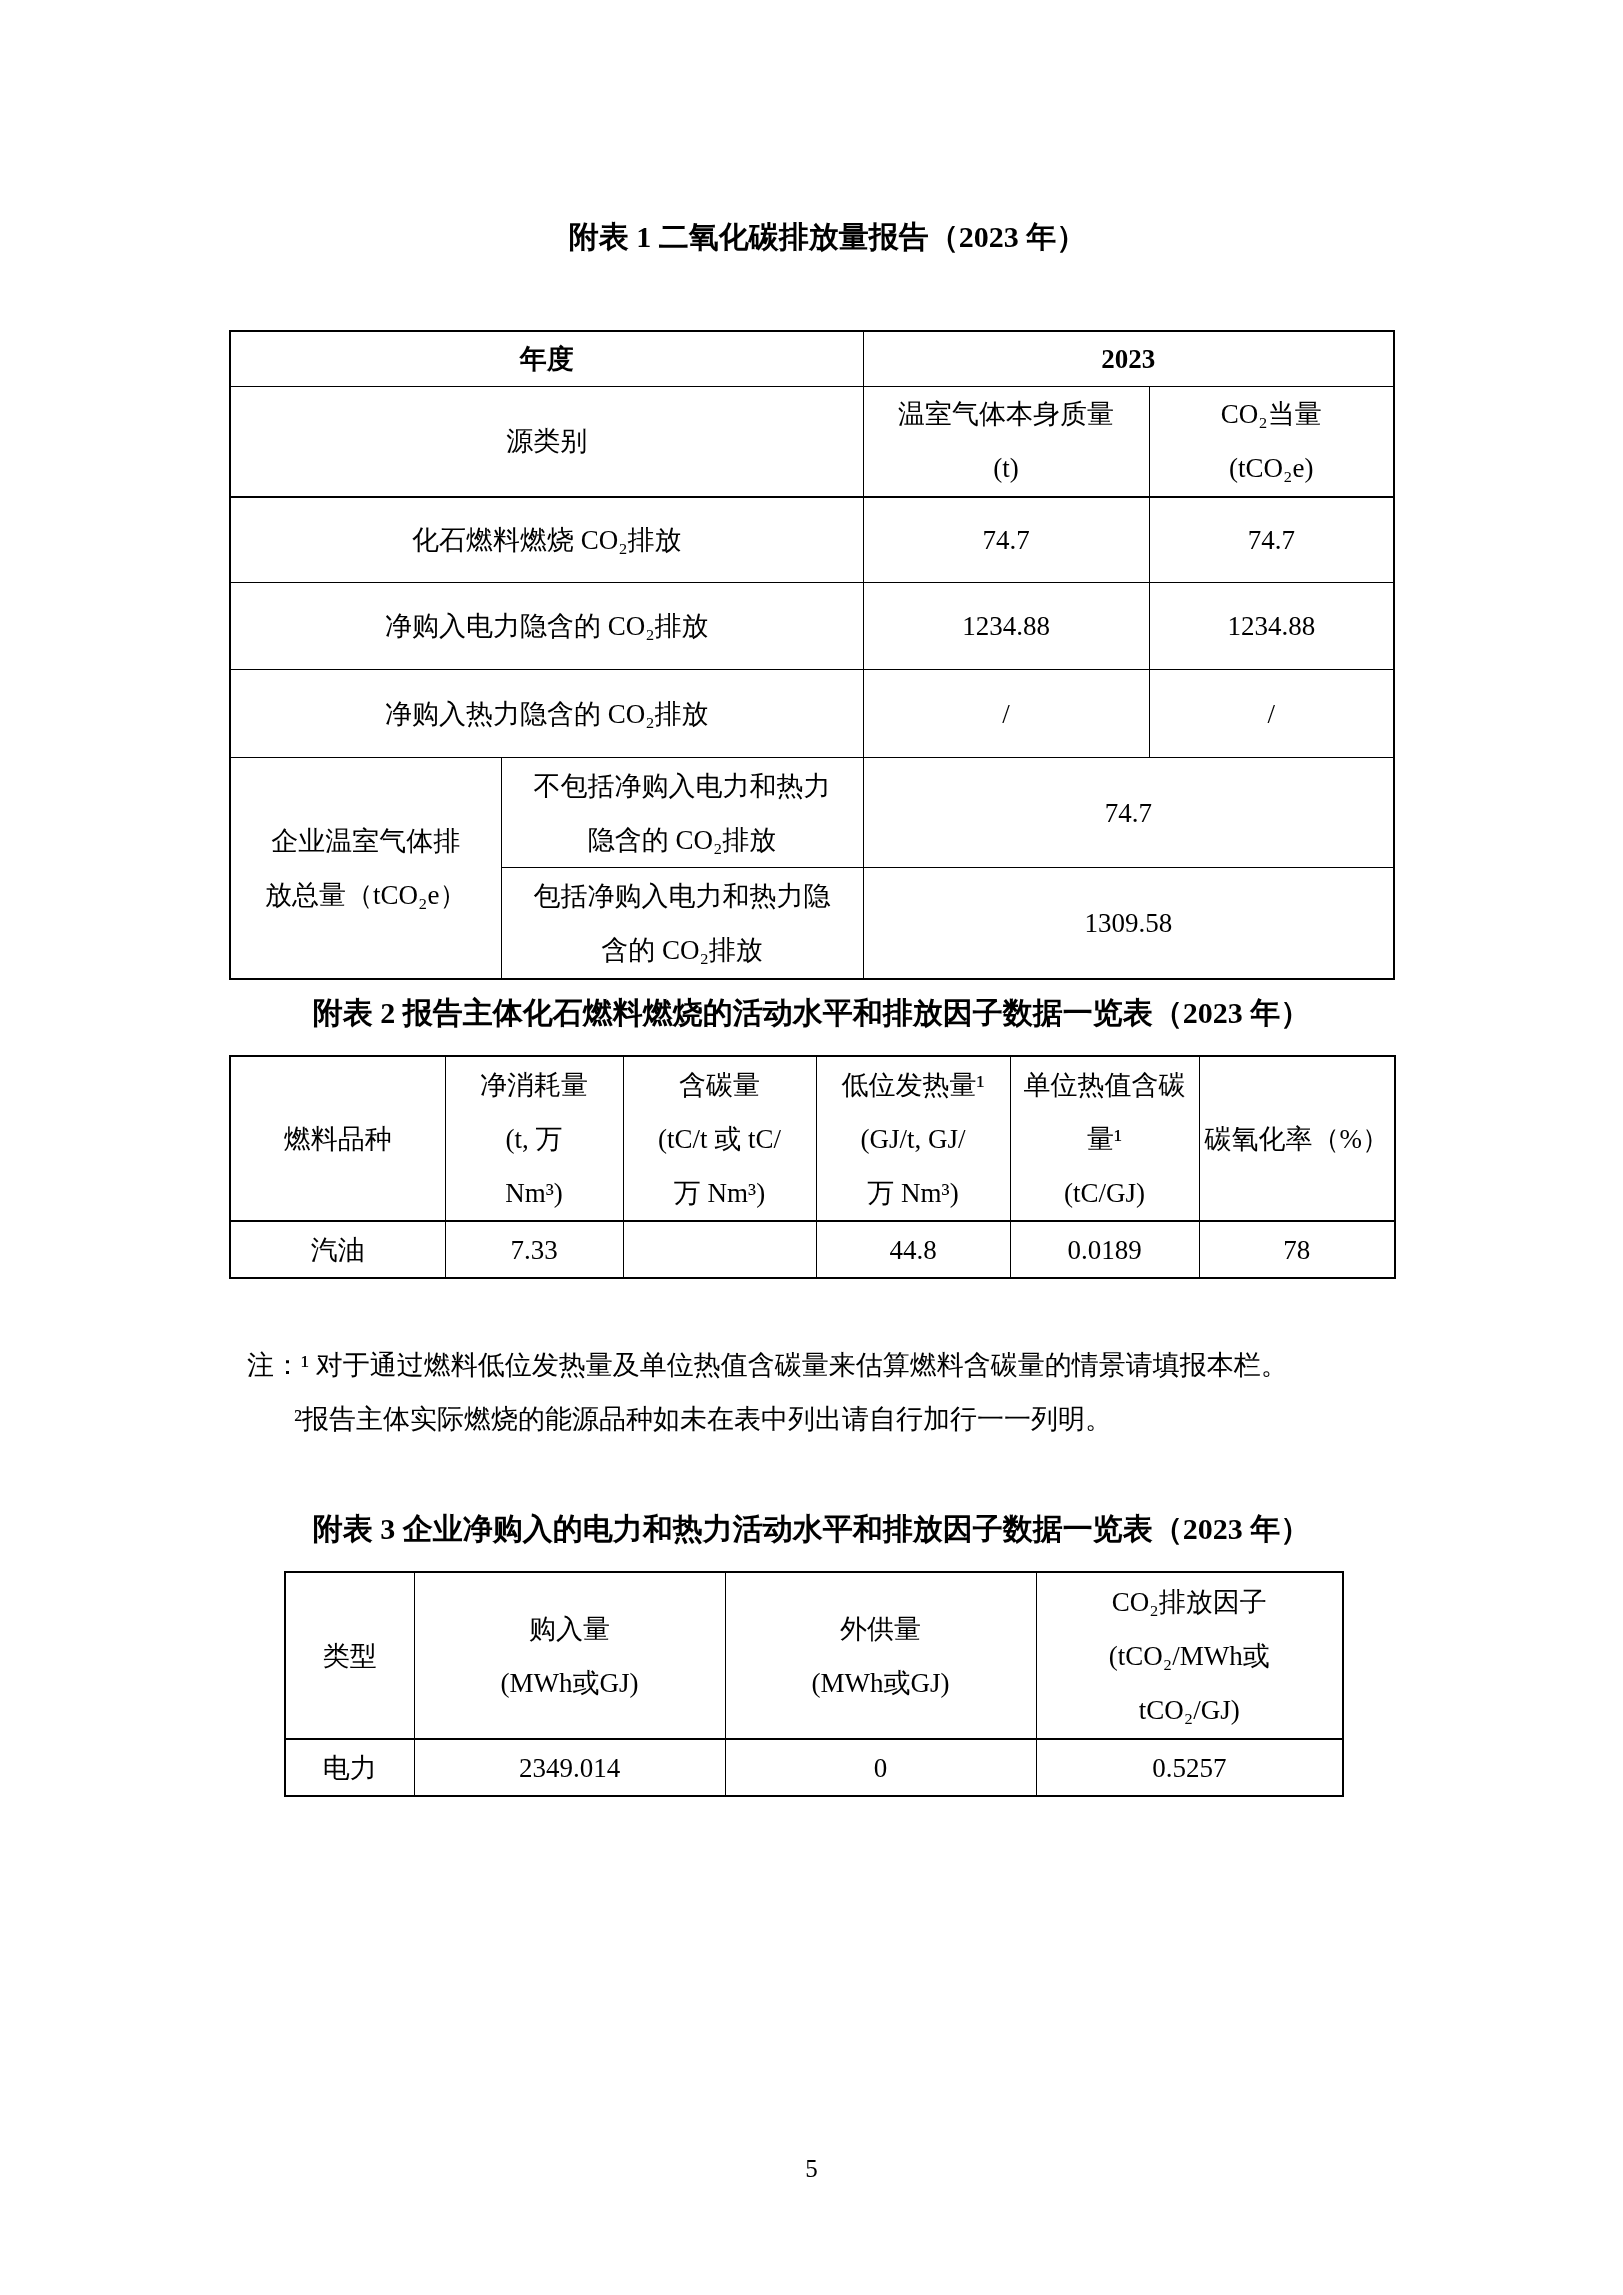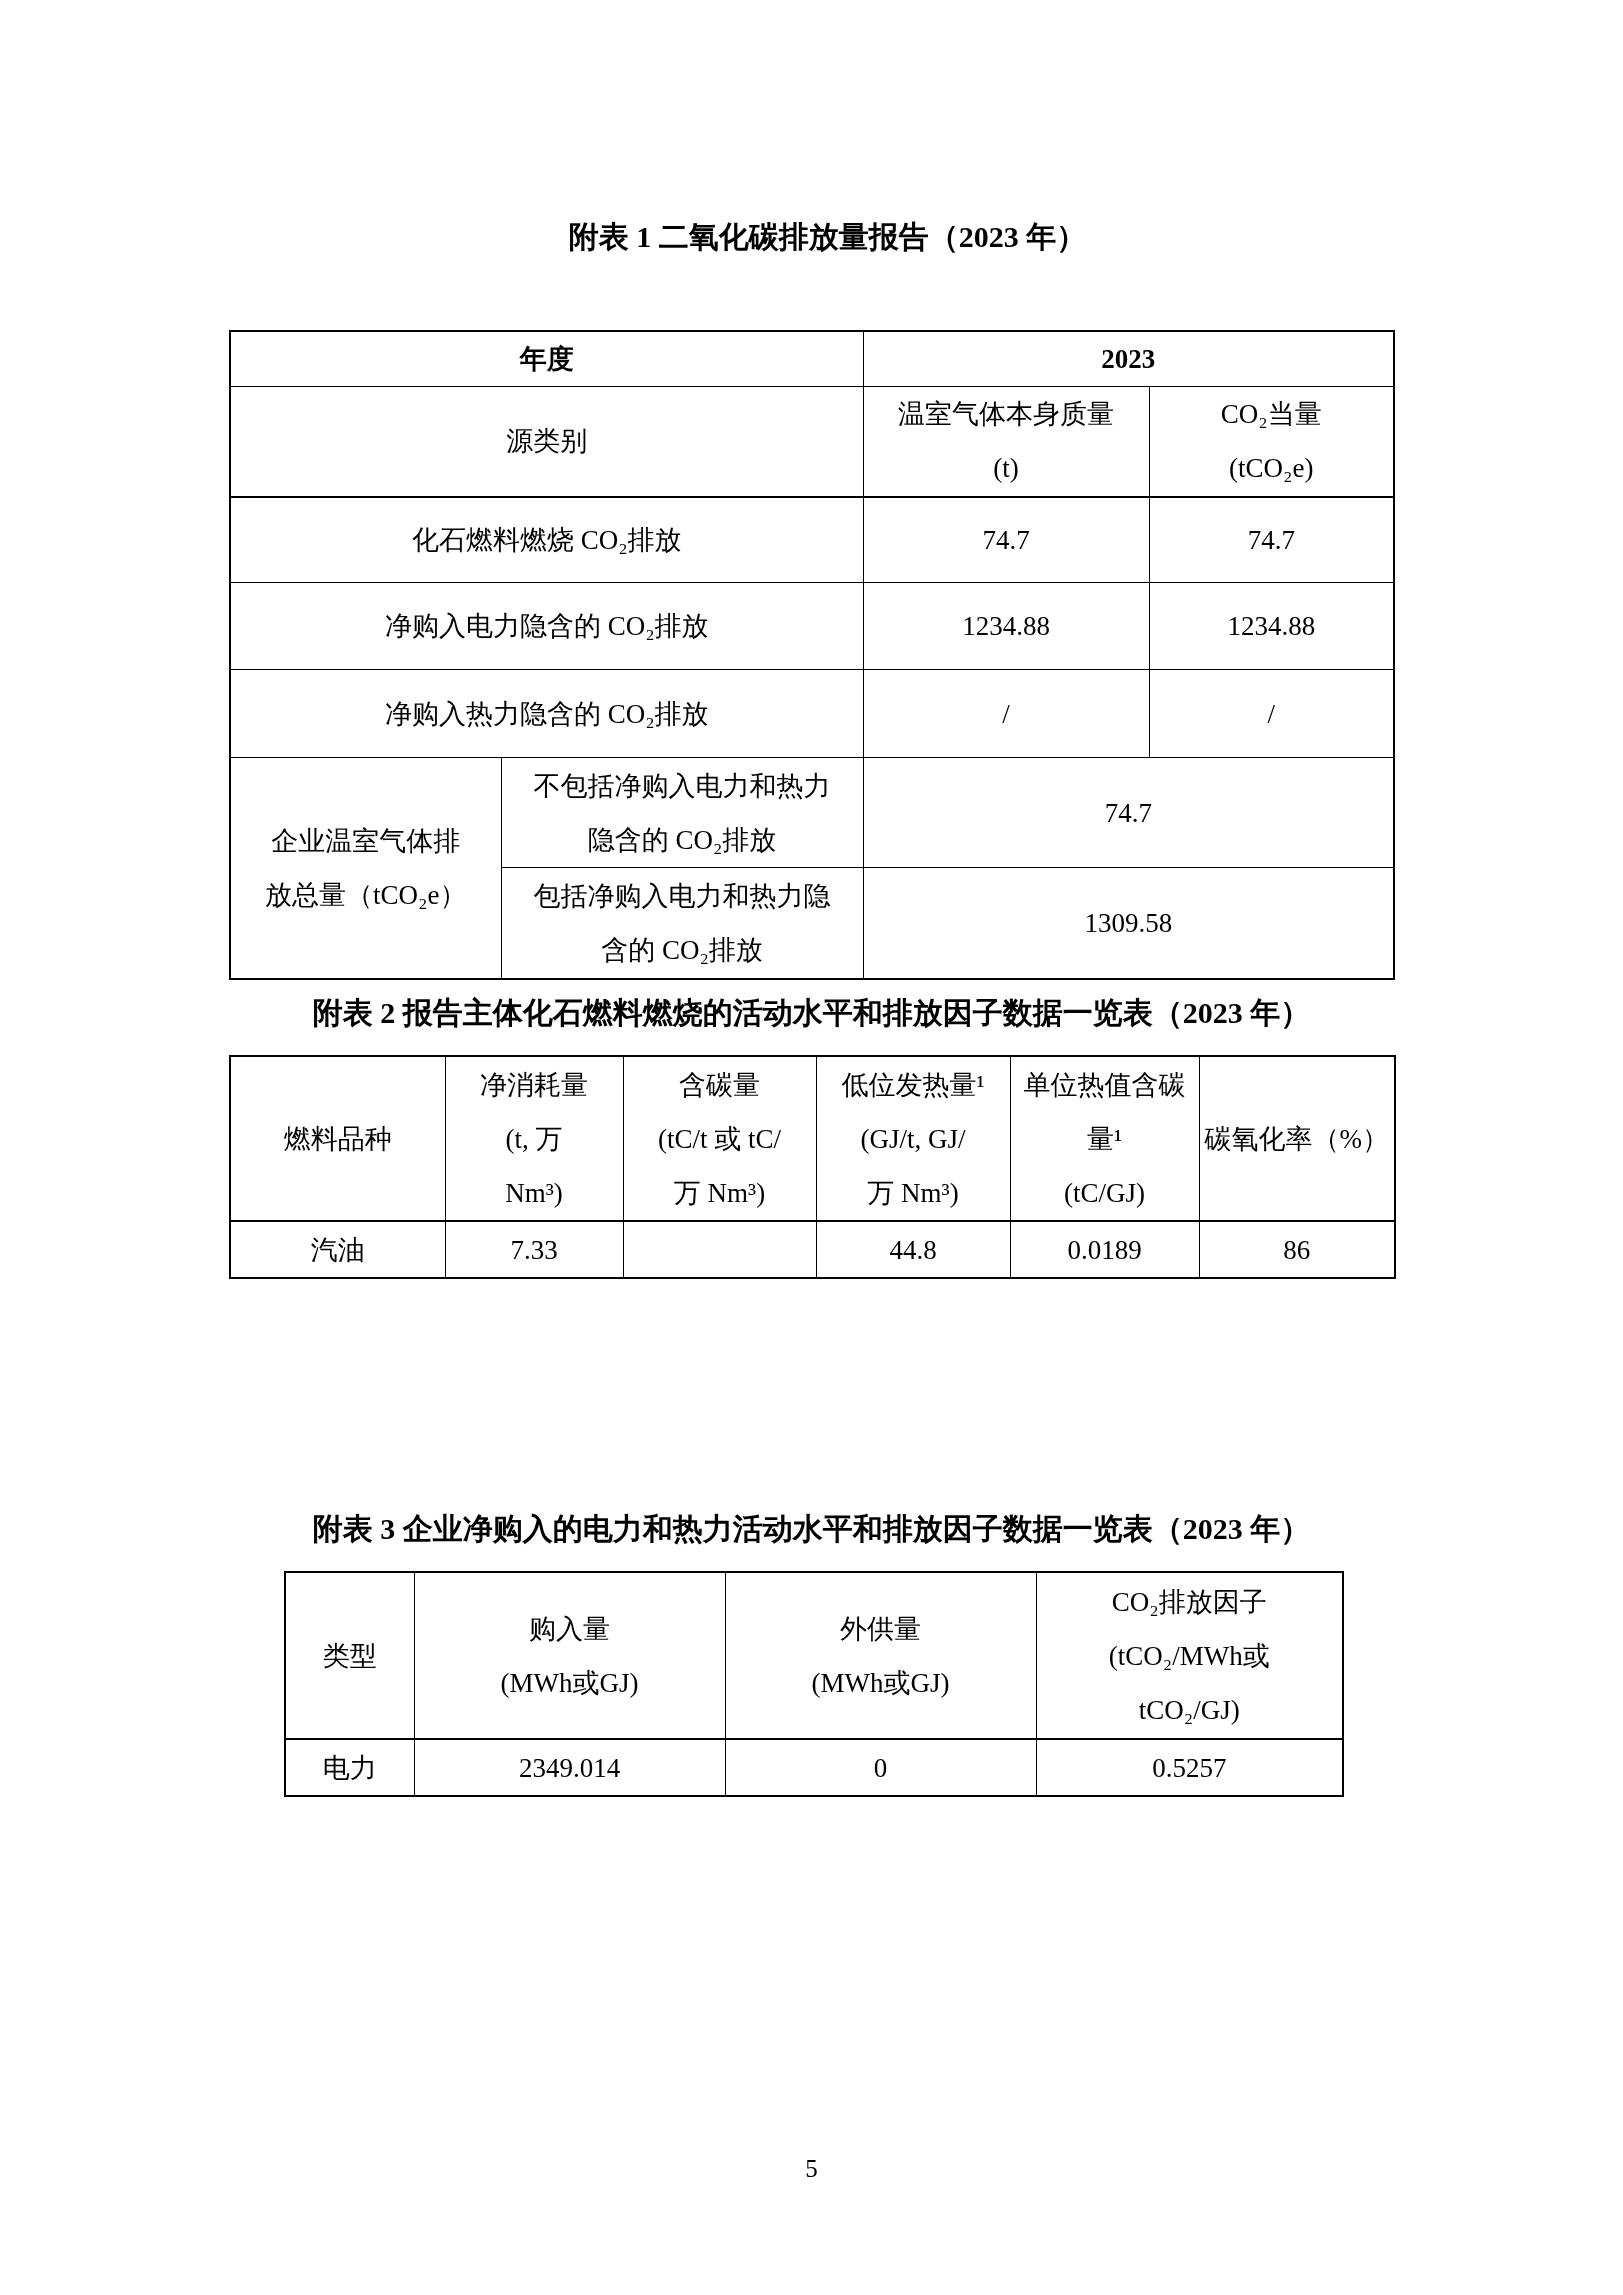--- a/index.html
+++ b/index.html
@@ -149,25 +149,29 @@
 量¹
 (tC/GJ)</td>
       <td>碳氧化率（%）</td>
     </tr>
     <tr style="height:57px">
       <td>汽油</td>
       <td>7.33</td>
       <td></td>
       <td>44.8</td>
       <td>0.0189</td>
-      <td>86</td>
+      <td>78</td>
     </tr>
   </tbody>
     </table>
 
+  <div class="notes">
+    <div>注：¹ 对于通过燃料低位发热量及单位热值含碳量来估算燃料含碳量的情景请填报本栏。</div>
+    <div class="note-line2">²报告主体实际燃烧的能源品种如未在表中列出请自行加行一一列明。</div>
+  </div>
 
   <div class="title" id="title3">附表 3 企业净购入的电力和热力活动水平和排放因子数据一览表（2023 年）</div>
 
   <table id="table3">
     <colgroup>
       <col style="width:129px">
         <col style="width:311px">
         <col style="width:311px">
         <col style="width:307px">
     </colgroup>

